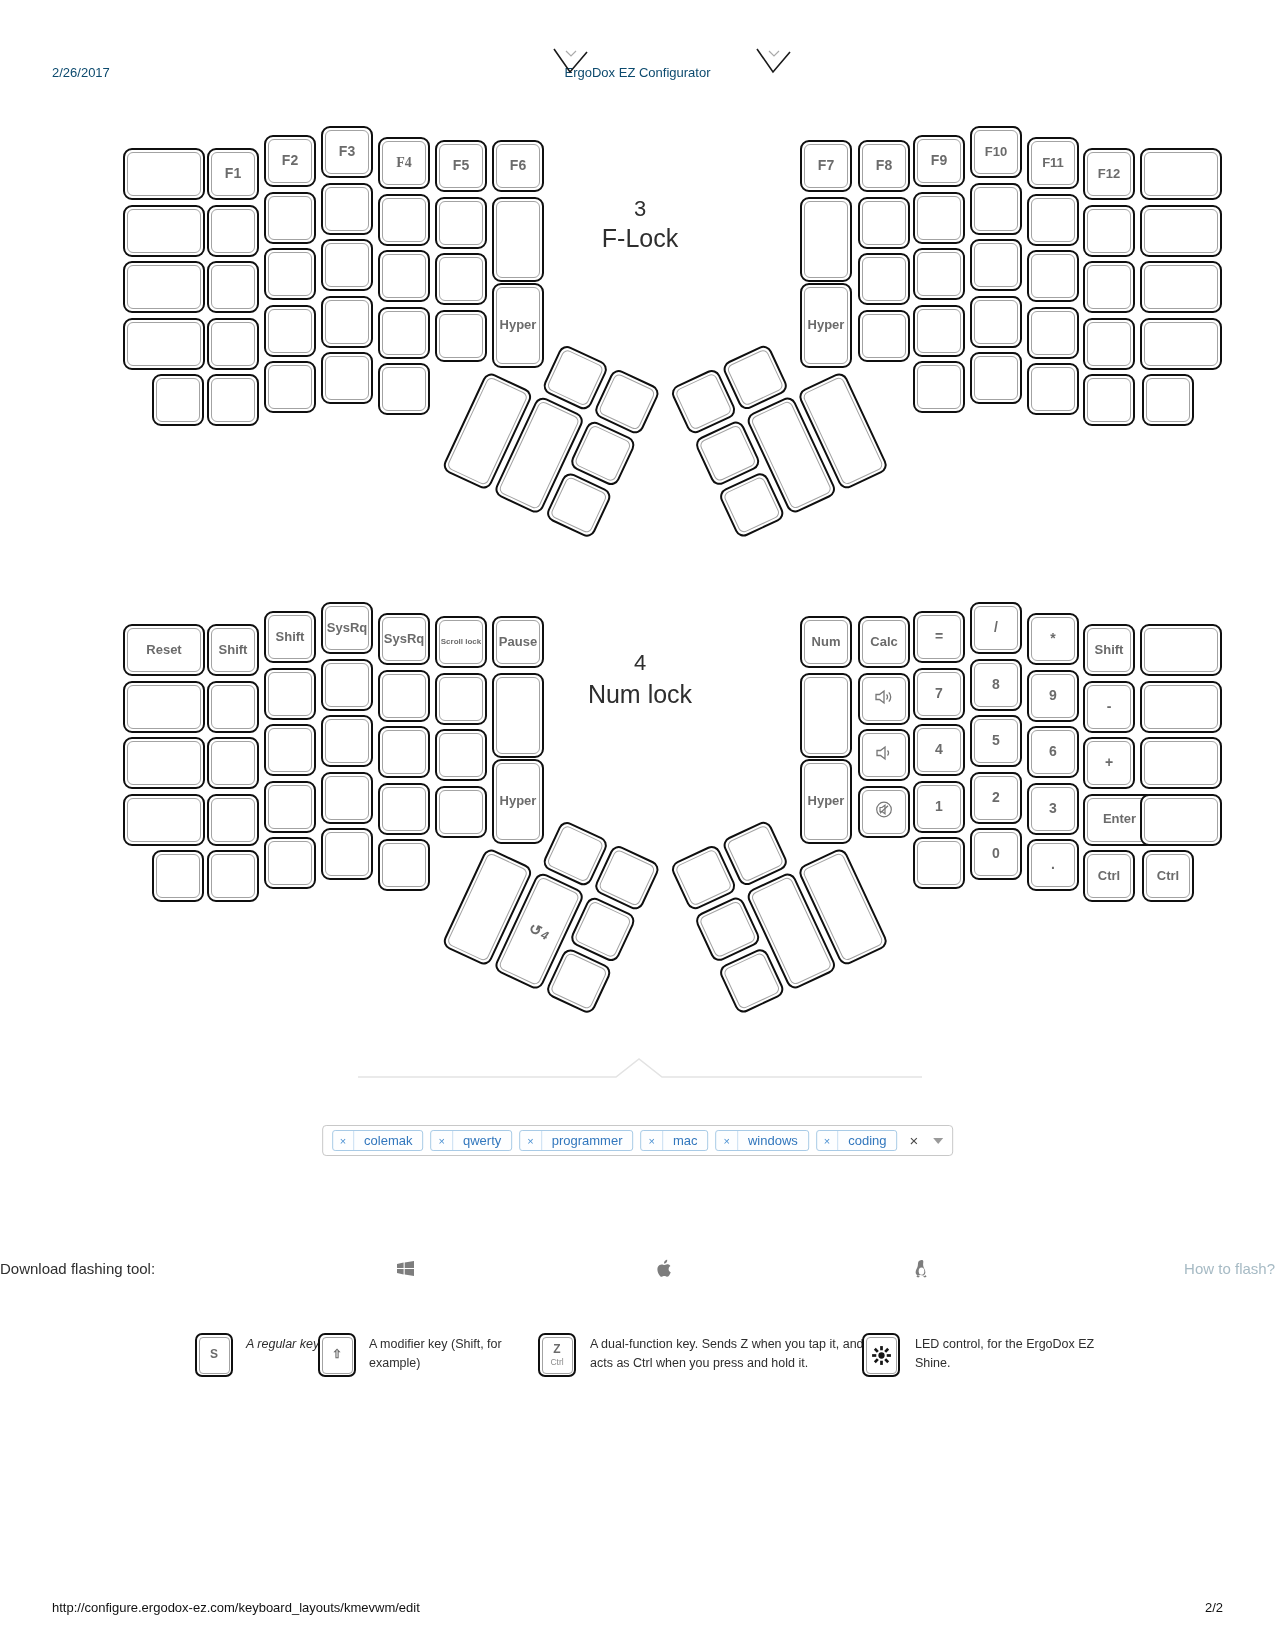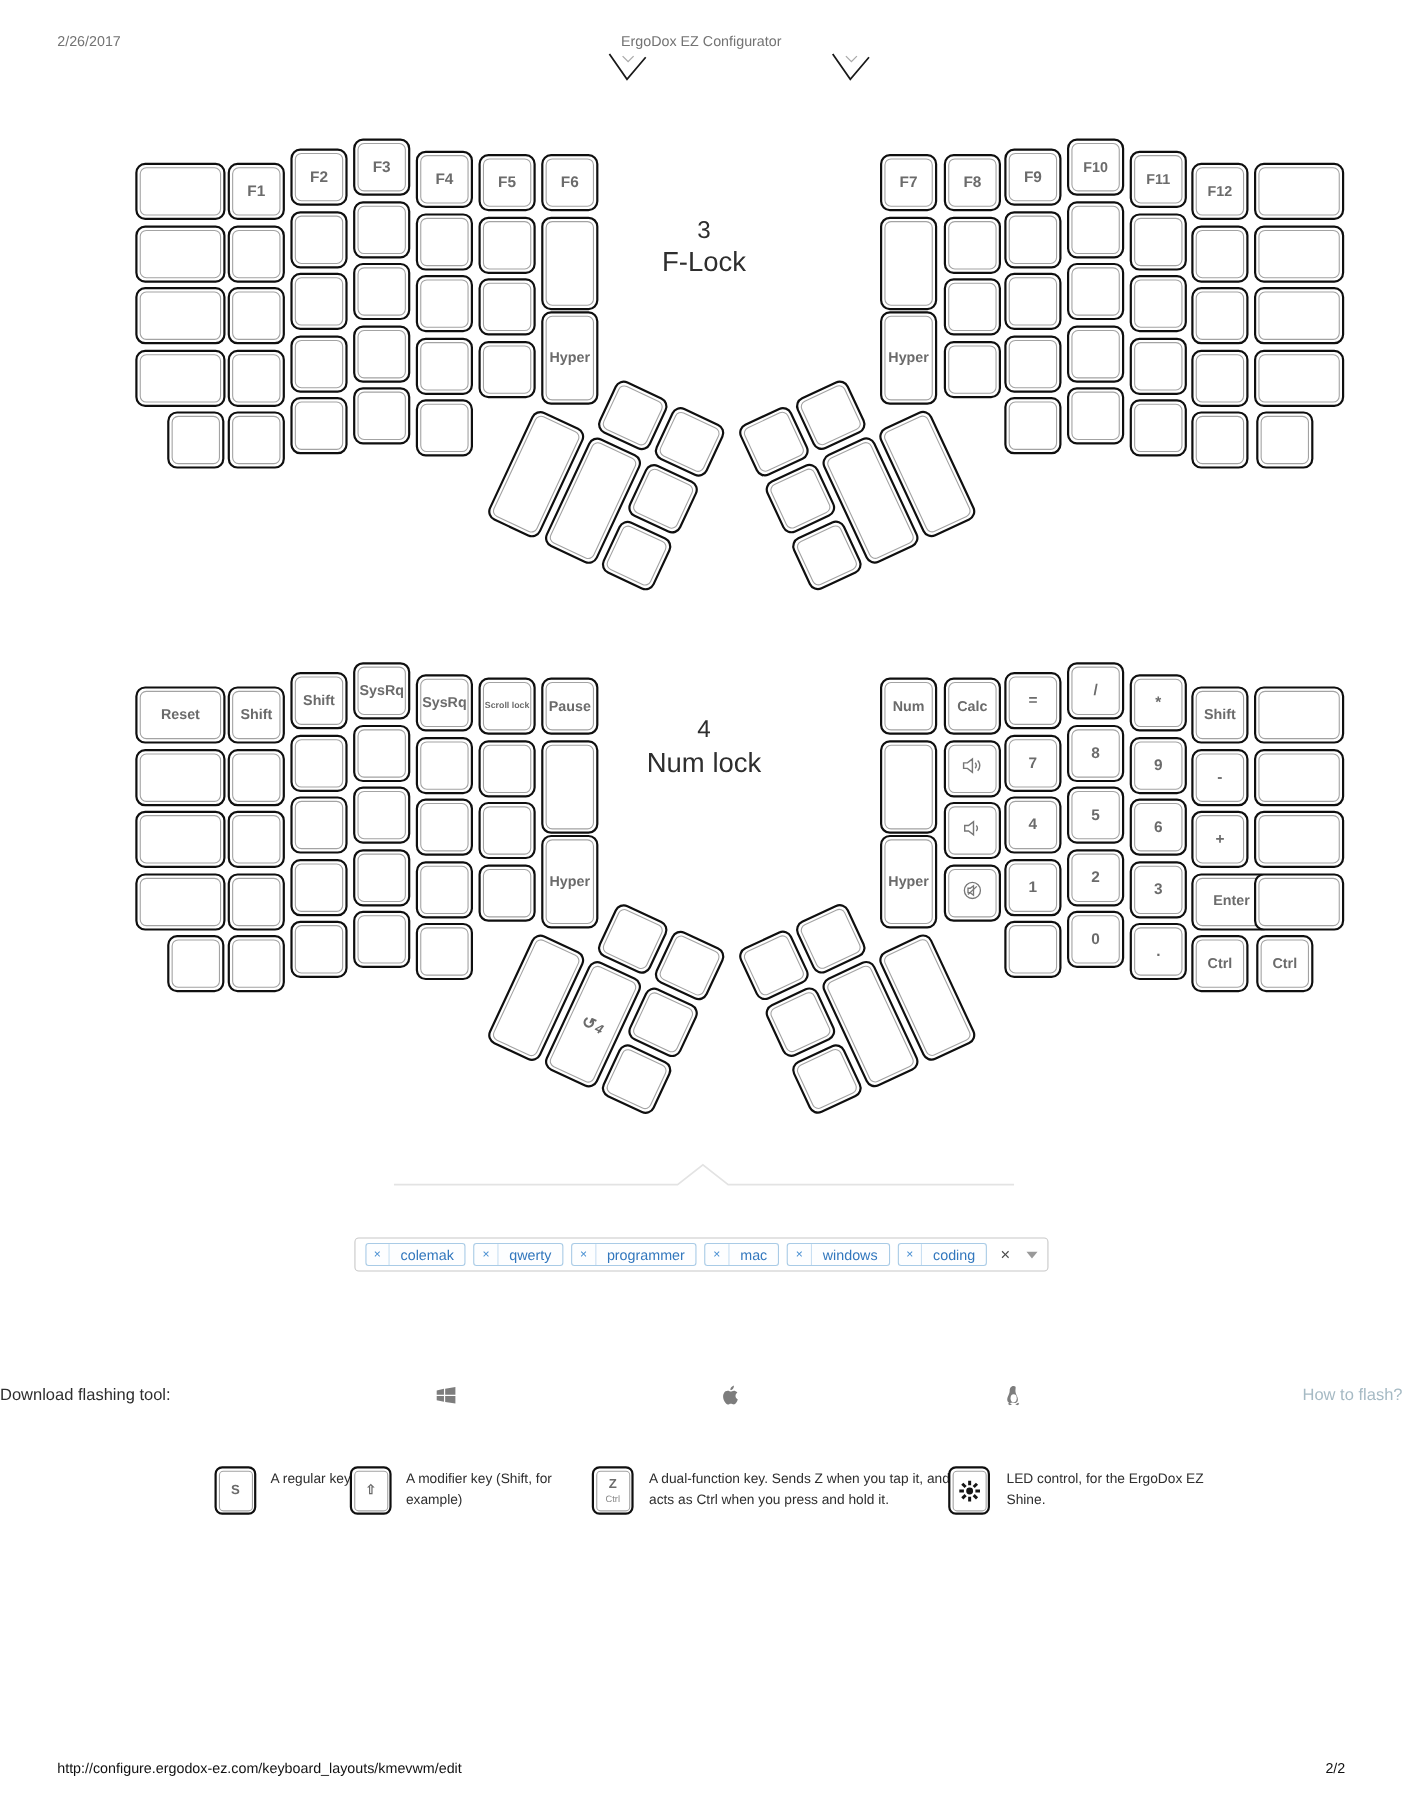--- a/index.html
+++ b/index.html
@@ -1,21 +1,21 @@
 <!DOCTYPE html>
 <html><head>
 <meta charset="utf-8">
 <title>ErgoDox EZ Configurator</title>
 <style>
   html,body{margin:0;padding:0;background:#fff;}
   .page{position:relative;width:1275px;height:1650px;background:#fff;overflow:hidden;
         font-family:"Liberation Sans",sans-serif;color:#000;}
   .abs{position:absolute;}
   
-  .hdr{font-size:13px;color:#737373;}
+  .hdr{font-size:13px;color:#0c4a6e;margin-top:35px;}
   .ftr{font-size:13px;color:#111;}
   
   .key{position:absolute;background:#fff;border:2.5px solid #0f0f0f;border-radius:9px;box-sizing:border-box;}
   .key-inner{position:absolute;inset:2px;border:1.5px solid #a3a3a3;border-radius:6px;
              display:flex;align-items:center;justify-content:center;text-align:center;overflow:hidden;}
   .key-label{font-weight:bold;font-size:13px;color:#6b6b6b;line-height:1.1;}
   .key-label.big{font-size:14px;}
   .key-label.small{font-size:8px;line-height:1.25;}
   .toggle{font-weight:bold;color:#6b6b6b;font-size:15px;white-space:nowrap;}
   .toggle .tnum{font-size:12px;font-style:italic;margin-left:1px;}
@@ -131,21 +131,21 @@
       </div>
       <div class="key" style="left: 321px; top: 239px; width: 52px; height: 52px;">
         <div class="key-inner"></div>
       </div>
       <div class="key" style="left: 321px; top: 295.5px; width: 52px; height: 52px;">
         <div class="key-inner"></div>
       </div>
       <div class="key" style="left: 321px; top: 352px; width: 52px; height: 52px;">
         <div class="key-inner"></div>
       </div>
-      <div class="key" style="left: 378px; top: 137px; width: 52px; height: 52px;">
+      <div class="key" style="left: 378px; top: 137px; width: 52px; height: 52px; font-family: Liberation Serif, serif;">
         <div class="key-inner">
           <span class="key-label big">F4</span>
         </div>
       </div>
       <div class="key" style="left: 378px; top: 193.5px; width: 52px; height: 52px;">
         <div class="key-inner"></div>
       </div>
       <div class="key" style="left: 378px; top: 250px; width: 52px; height: 52px;">
         <div class="key-inner"></div>
       </div>
@@ -712,21 +712,21 @@
     </span>
     <span class="mutedlink" style="margin-left:14px;">How to flash?</span>
   </div>
 
   <div>
     <div class="leg-key" style="left:195px;top:1333px;">
       <div class="leg-inner">
           <span class="leg-top">S</span>
         </div>
     </div>
-    <div class="leg-txt" style="left:246px;top:1335px;width:84px;">A regular key</div>
+    <div class="leg-txt" style="left:246px;top:1335px;width:84px;font-style:italic;">A regular key</div>
 
     <div class="leg-key" style="left:318px;top:1333px;">
       <div class="leg-inner">
           <span class="leg-top">⇧</span>
         </div>
     </div>
     <div class="leg-txt" style="left:369px;top:1335px;width:162px;">A modifier key (Shift, for example)</div>
 
     <div class="leg-key" style="left:538px;top:1333px;">
       <div class="leg-inner">

